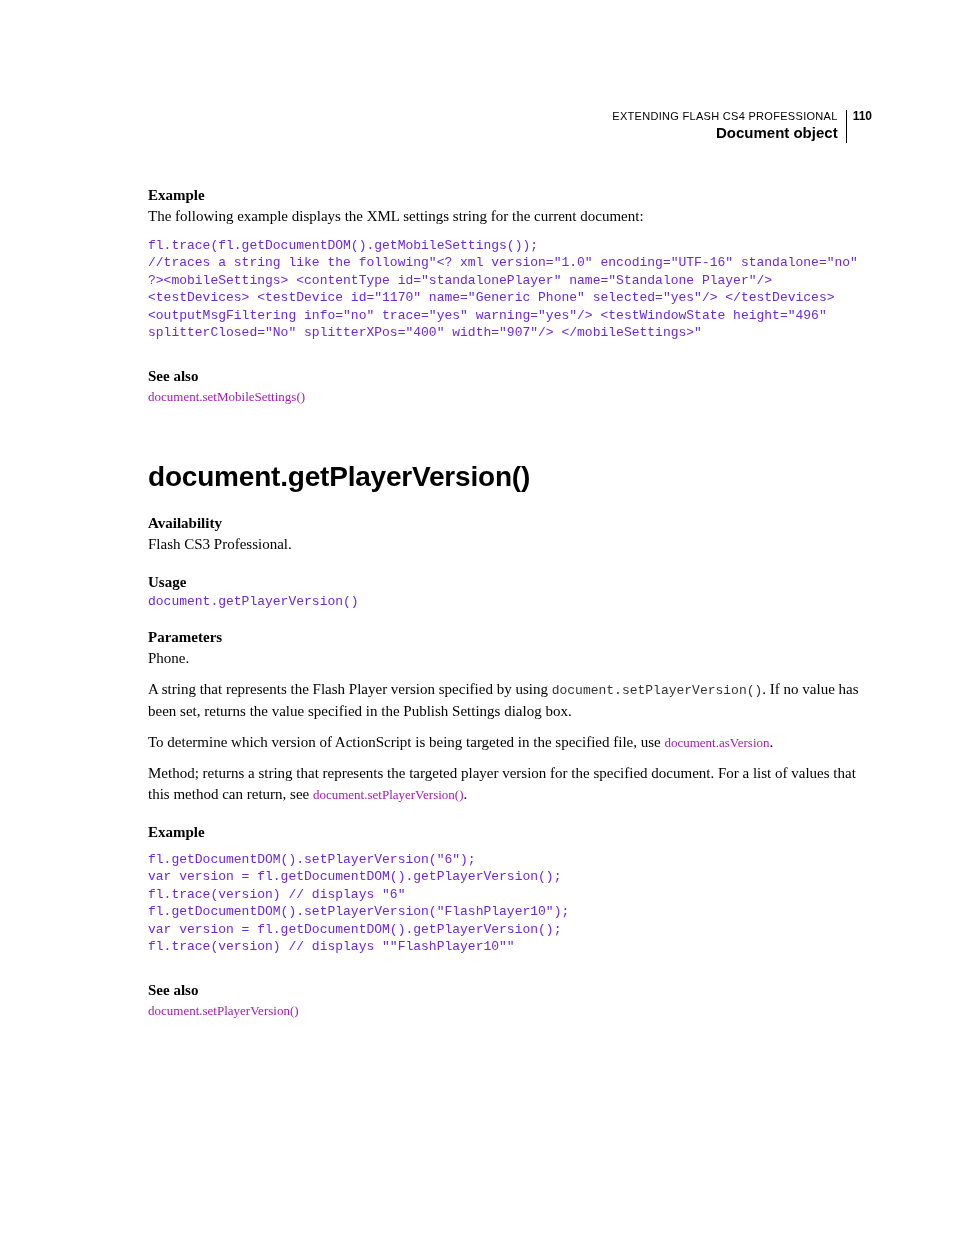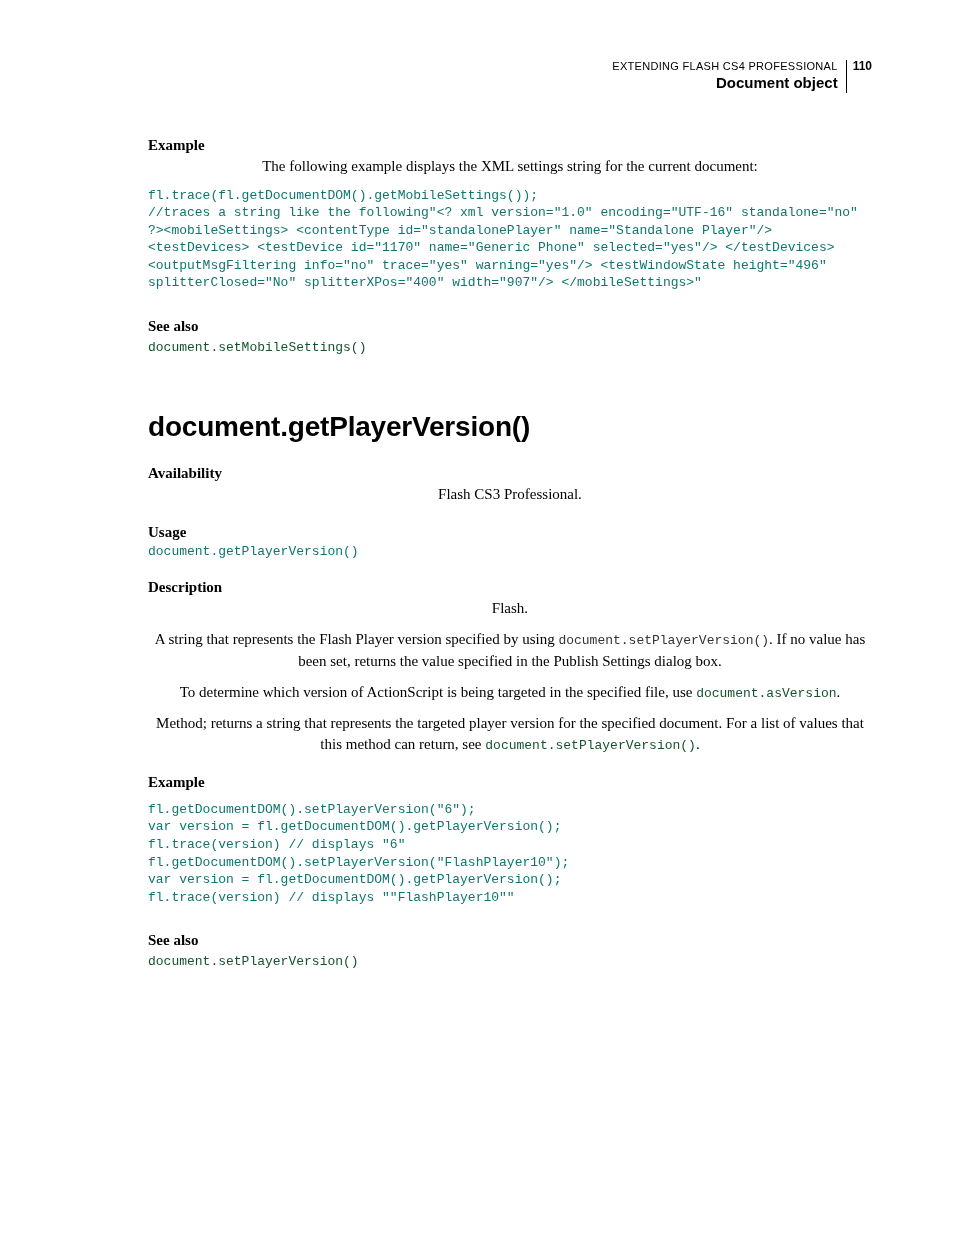--- a/index.html
+++ b/index.html
@@ -4,21 +4,21 @@
 <style>
   body {
     margin: 0;
     padding: 0;
     background: #fff;
     font-family: "Minion Pro", Georgia, "Times New Roman", serif;
     color: #000;
     width: 954px;
   }
   .page {
-    padding: 60px 82px 60px 148px;
+    padding: 110px 82px 60px 148px;
     box-sizing: border-box;
     width: 954px;
   }
   .header-bar {
     display: flex;
     justify-content: flex-end;
     align-items: flex-start;
     margin-bottom: 44px;
     font-family: "Myriad Pro", "Segoe UI", Arial, sans-serif;
   }
@@ -45,38 +45,37 @@
   .sect-label {
     font-weight: 700;
     font-size: 15px;
     margin-top: 19px;
     margin-bottom: 2px;
   }
   .body-text {
     font-size: 15px;
     line-height: 1.4;
     margin: 0 0 10px 0;
-    text-align: center;
   }
   .code-block {
     font-family: "Courier New", Courier, monospace;
     font-size: 13px;
     line-height: 1.35;
     white-space: pre-wrap;
-    color: #0f766e;
+    color: #6d28d9;
     margin: 10px 0 0 0;
   }
   .code-inline {
     font-family: "Courier New", Courier, monospace;
     font-size: 13px;
     color: #333;
   }
   .link {
-    color: #14532d;
-    font-family: Liberation Mono, monospace;
+    color: #a21caf;
+    font-family: Liberation Serif, serif;
     font-size: 13px;
   }
   h1.api-heading {
     font-family: "Myriad Pro", "Segoe UI", Arial, sans-serif;
     font-weight: 700;
     font-size: 28px;
     margin: 56px 0 22px 0;
     letter-spacing: -0.2px;
   }
 </style>
@@ -102,22 +101,22 @@
   <div><a class="link">document.setMobileSettings()</a></div>
 
   <h1 class="api-heading">document.getPlayerVersion()</h1>
 
   <div class="sect-label">Availability</div>
   <p class="body-text">Flash CS3 Professional.</p>
 
   <div class="sect-label">Usage</div>
   <div class="code-block" style="margin-top:2px;">document.getPlayerVersion()</div>
 
-  <div class="sect-label">Description</div>
-  <p class="body-text">Flash.</p>
+  <div class="sect-label">Parameters</div>
+  <p class="body-text">Phone.</p>
 
   <p class="body-text">
     <span>A string that represents the Flash Player version specified by using </span><span class="code-inline">document.setPlayerVersion()</span><span>. If no value has been set, returns the value specified in the Publish Settings dialog box.</span>
   </p>
 
   <p class="body-text">
     <span>To determine which version of ActionScript is being targeted in the specified file, use </span><a class="link">document.asVersion</a><span>.</span>
   </p>
   <p class="body-text">
     <span>Method; returns a string that represents the targeted player version for the specified document. For a list of values that this method can return, see </span><a class="link">document.setPlayerVersion()</a><span>.</span>

